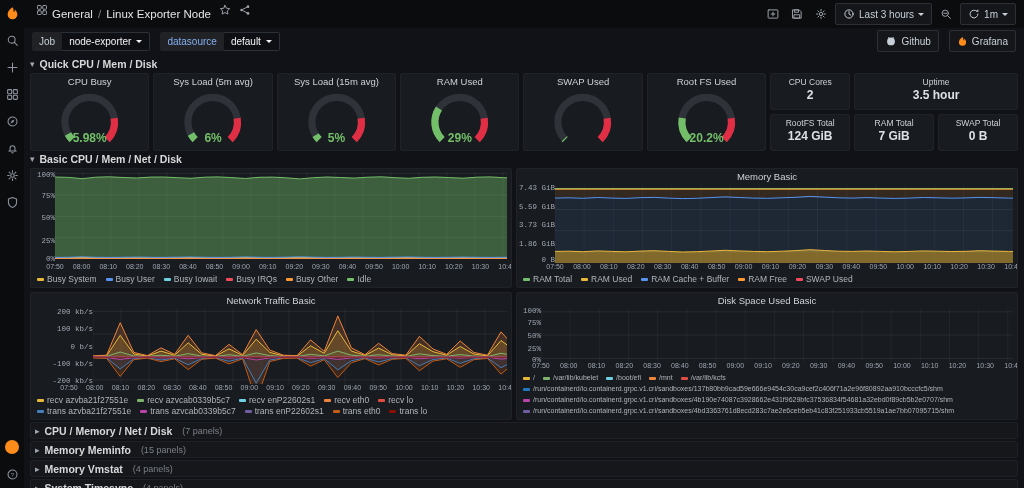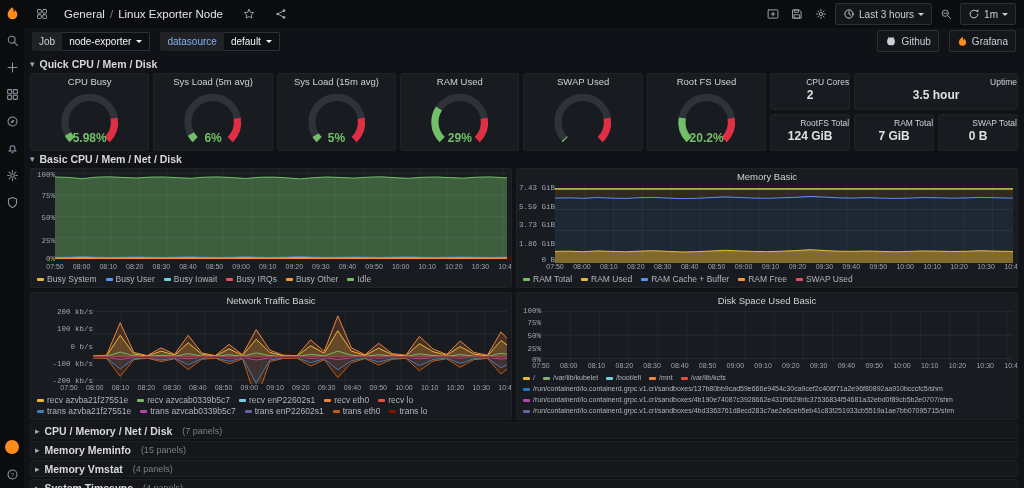--- a/index.html
+++ b/index.html
@@ -6,21 +6,21 @@
   body{width:1024px;height:488px;overflow:hidden;font-family:"Liberation Sans","DejaVu Sans",sans-serif;color:#d8d9da;-webkit-font-smoothing:antialiased;}
   .app{display:flex;width:1024px;height:488px;}
   
   .sidebar{width:24px;background:#0b0c0e;display:flex;flex-direction:column;align-items:center;padding:5px 0 6px;gap:11px;flex-shrink:0;}
   .side-btn{width:16px;height:16px;display:flex;align-items:center;justify-content:center;color:#8e94a0;cursor:pointer;}
   .side-btn .ic{width:13px;height:13px;}
   .spacer{flex:1;}
   .avatar{width:14px;height:14px;border-radius:50%;background:#ff8c1a;}
   
   .main{flex:1;display:flex;flex-direction:column;min-width:0;}
-  .topnav{height:28px;background:#0b0c0e;display:flex;align-items:center;padding:0 8px;gap:12px;flex-shrink:0;}
+  .topnav{height:28px;background:#0b0c0e;display:flex;padding:0 8px;gap:0;flex-shrink:0;}
   .crumb{display:flex;align-items:center;gap:5px;font-size:11.5px;color:#e3e5e8;margin-right:4px;}
   .crumb .sep{color:#7b8087;}
   .icon-btn{width:20px;height:20px;display:flex;align-items:center;justify-content:center;color:#9da2ab;cursor:pointer;border-radius:2px;}
   .tool-btn{height:20px;display:flex;align-items:center;gap:4px;padding:0 7px;border:1px solid #2c3036;border-radius:2px;background:#141619;color:#c7d0d9;font-size:10px;cursor:pointer;white-space:nowrap;}
   .btn-group{display:flex;align-items:center;gap:4px;}
   .caret-down{width:0;height:0;border-left:3px solid transparent;border-right:3px solid transparent;border-top:3.5px solid currentColor;display:inline-block;}
   
   .subnav{height:26px;display:flex;align-items:center;padding:0 8px;gap:10px;flex-shrink:0;}
   .var-group{display:flex;align-items:stretch;height:19px;font-size:10px;}
   .var-label{background:#202226;padding:0 7px;display:flex;align-items:center;color:#c7d0d9;border-radius:2px 0 0 2px;}
@@ -33,21 +33,21 @@
   .row-count{color:#7b8087;font-weight:400;font-size:9px;margin-left:5px;}
   .panel{background:#181b1f;border:1px solid #202226;border-radius:2px;position:relative;overflow:hidden;}
   
   .quick-grid{display:grid;grid-template-columns:repeat(6,118fr) 79fr 79fr 79fr;grid-template-rows:1fr 1fr;gap:4px;height:78px;flex-shrink:0;}
   .gauge-panel{grid-row:1 / span 2;display:flex;flex-direction:column;}
   .panel-title{height:14px;display:flex;align-items:center;justify-content:center;font-size:9.5px;color:#d0d2d6;flex-shrink:0;cursor:pointer;white-space:nowrap;}
   .gauge-wrap{flex:1;min-height:0;padding:0 4px;}
   .gauge-value{position:absolute;left:0;right:0;bottom:5px;text-align:center;font-size:12px;font-weight:700;color:#73bf69;margin-top:32px;}
   .pos-cores{grid-column:7;grid-row:1;} .pos-uptime{grid-column:8 / span 2;grid-row:1;}
   .pos-rootfs{grid-column:7;grid-row:2;} .pos-ram{grid-column:8;grid-row:2;} .pos-swap{grid-column:9;grid-row:2;}
-  .stat-title{font-size:8.5px;color:#cfd3d9;text-align:right;padding-top:3px;white-space:nowrap;overflow:hidden;}
+  .stat-title{font-size:8.5px;color:#cfd3d9;text-align:center;padding-top:3px;white-space:nowrap;overflow:hidden;}
   .stat-value{font-size:12px;font-weight:700;text-align:center;color:#dde0e4;margin-top:1px;}
   
   .charts-grid{display:grid;grid-template-columns:482fr 502fr;grid-template-rows:120px 128px;gap:4px;flex-shrink:0;}
   .chart-panel{display:flex;flex-direction:column;}
   .chart-body{display:flex;flex:1;min-height:0;padding:2px 4px 0 0;}
   .y-axis{position:relative;flex-shrink:0;font-size:7.5px;color:#9fa7b3;}
   .ytick{position:absolute;right:0;transform:translateY(-50%);white-space:nowrap;font-family:Liberation Mono, monospace;}
   .plot{flex:1;min-width:0;position:relative;overflow:hidden;}
   .plot svg{display:block;}
   .x-axis{position:relative;height:10px;flex-shrink:0;font-size:7px;color:#9fa7b3;margin-right:4px;}

